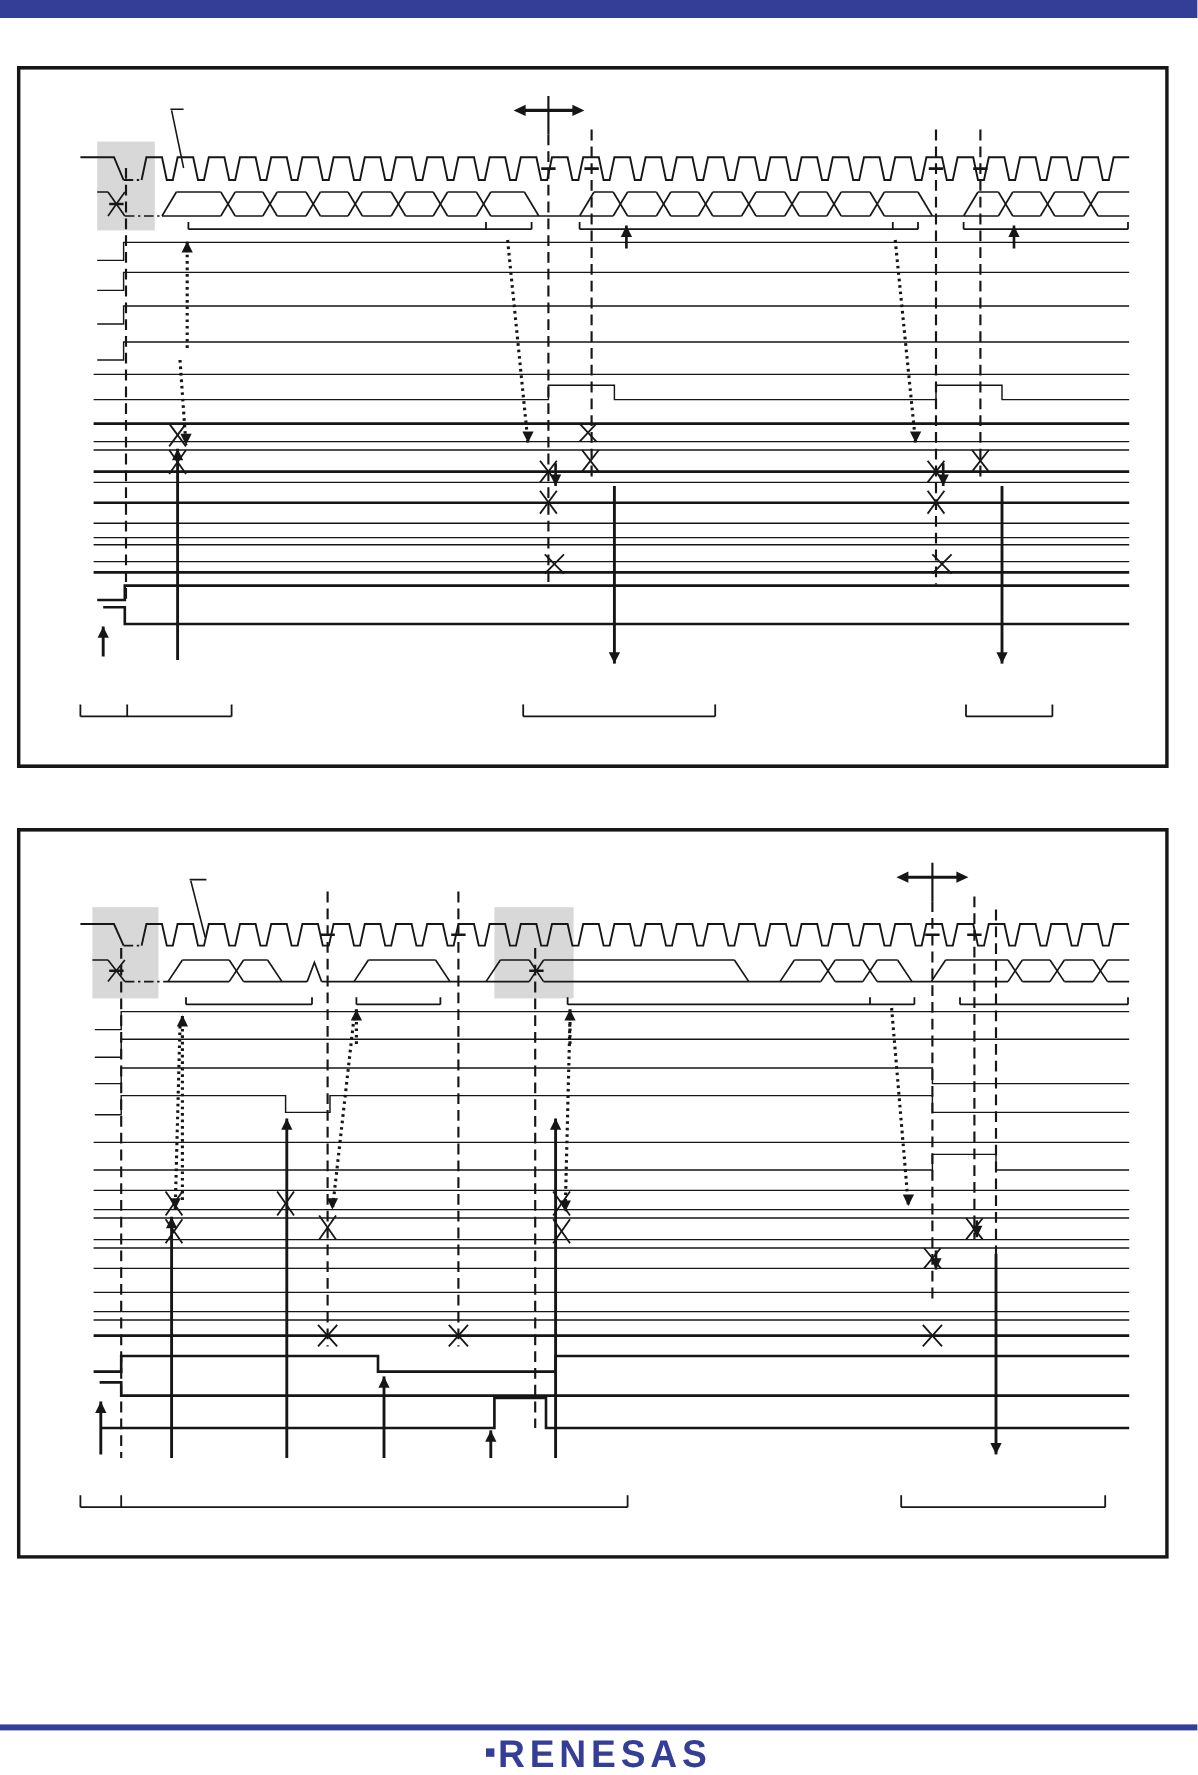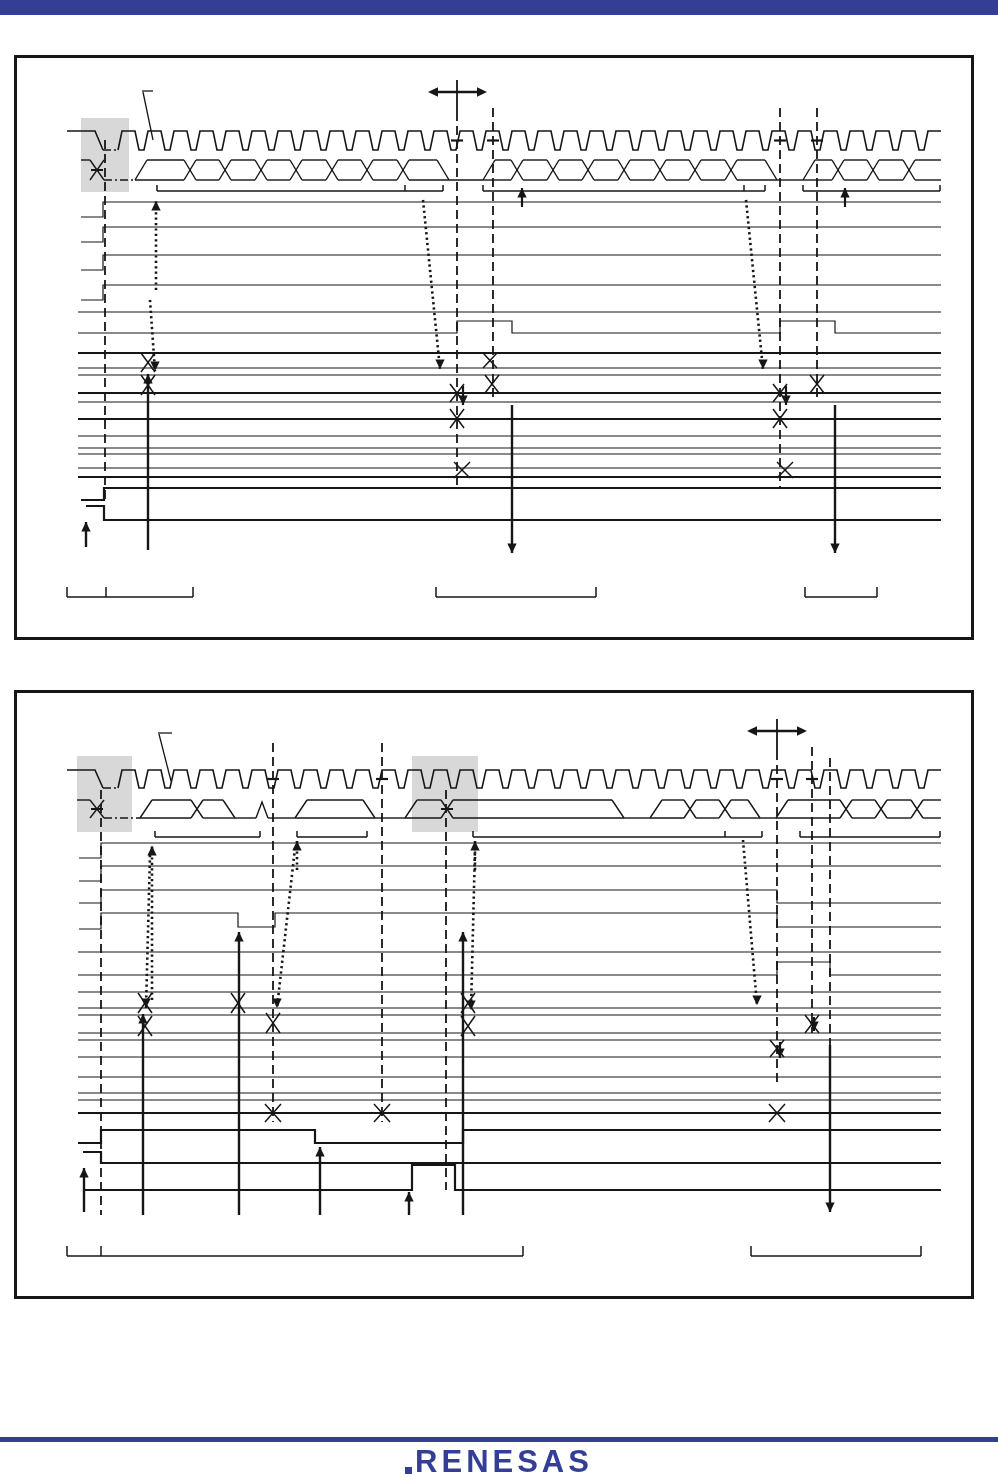--- a/index.html
+++ b/index.html
@@ -3,21 +3,21 @@
 <meta charset="utf-8">
 <style>
   html,body{margin:0;padding:0;background:#ffffff;}
   body{width:998px;height:1479px;position:relative;font-family:"Liberation Sans",sans-serif;overflow:hidden;}
   .header-bar{position:absolute;left:0;top:0;width:998px;height:15px;}
   .diagram-svg{position:absolute;background:#ffffff;}
   #diagram1{left:14px;top:55px;width:960px;height:585px;}
   #diagram2{left:14px;top:690px;width:960px;height:609px;}
   .footer-rule{position:absolute;left:0;top:1437px;width:998px;height:5px;}
   .footer-logo{position:absolute;left:0;top:1446px;width:998px;display:flex;justify-content:center;align-items:flex-end;}
-  .logo-inner{display:flex;align-items:flex-end;}
+  .logo-inner{display:flex;align-items:center;}
   .logo-square{width:7px;height:7px;margin:0 3px 3px 0;display:inline-block;}
   .logo-text{font-size:31px;font-weight:700;letter-spacing:4px;line-height:1;transform:scaleY(1.04);}
 </style>
 </head>
 <body>
 
 <div class="header-bar" style="background: rgb(52, 62, 151);"></div>
 
 <svg id="diagram1" class="diagram-svg" viewBox="14 55 960 585">
     <g>

